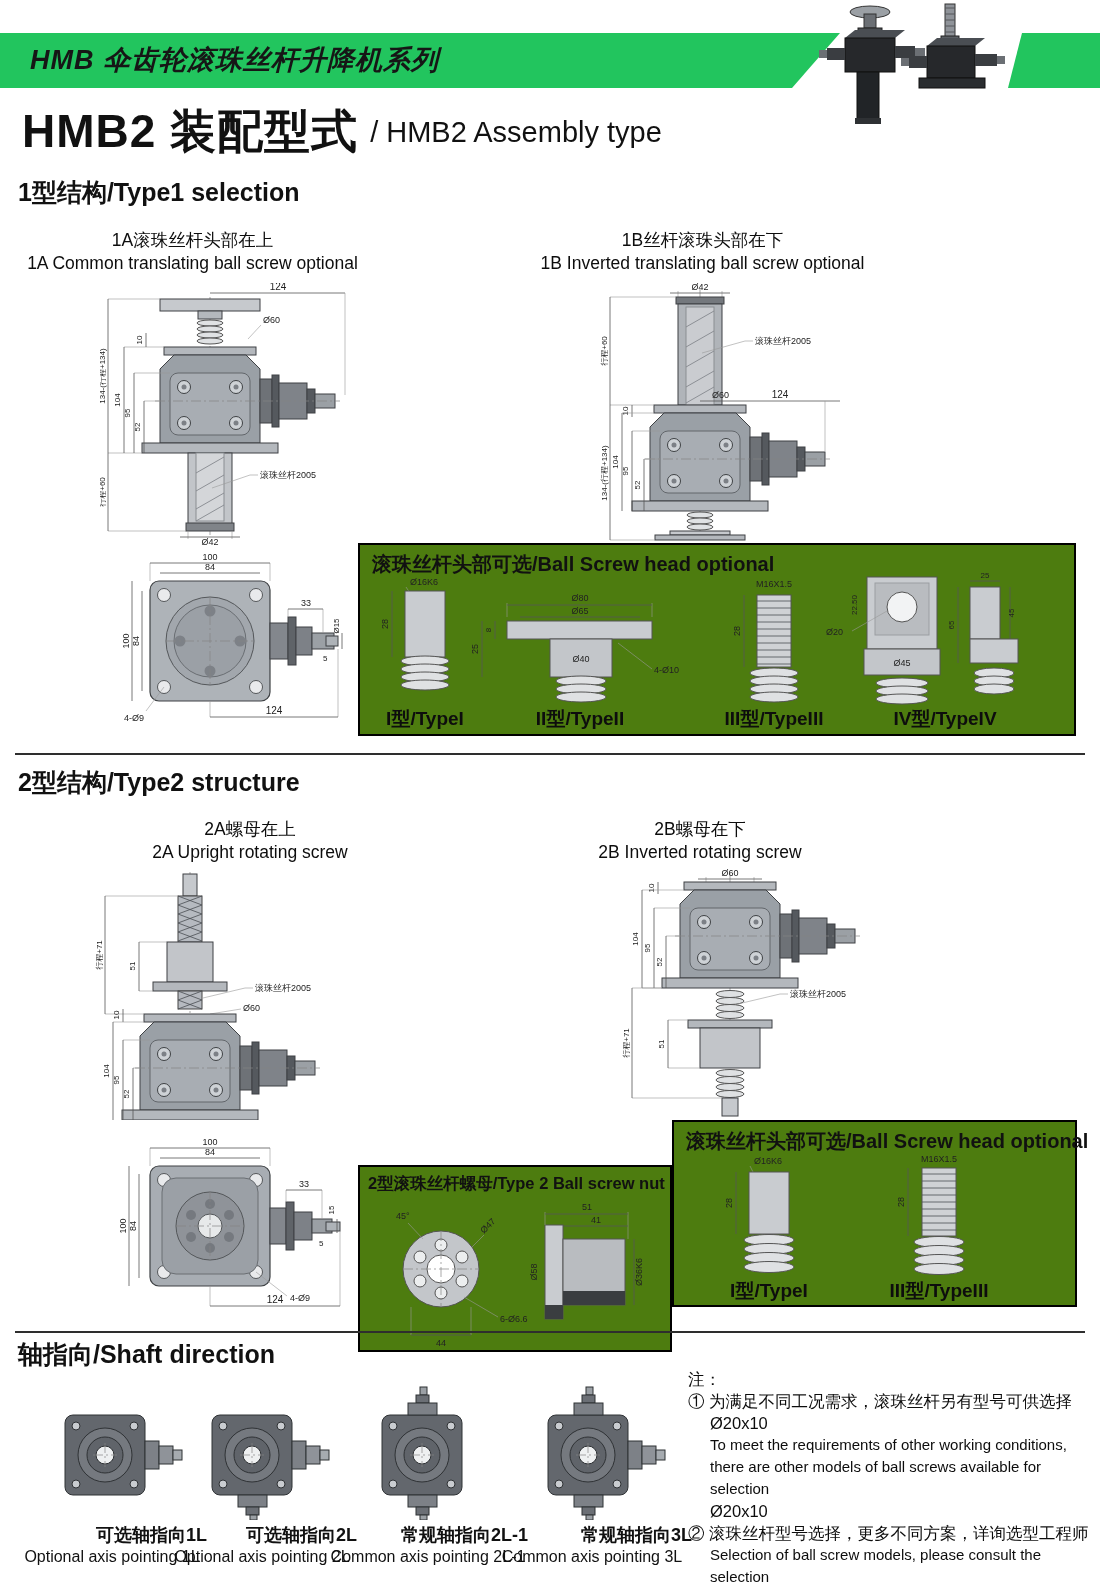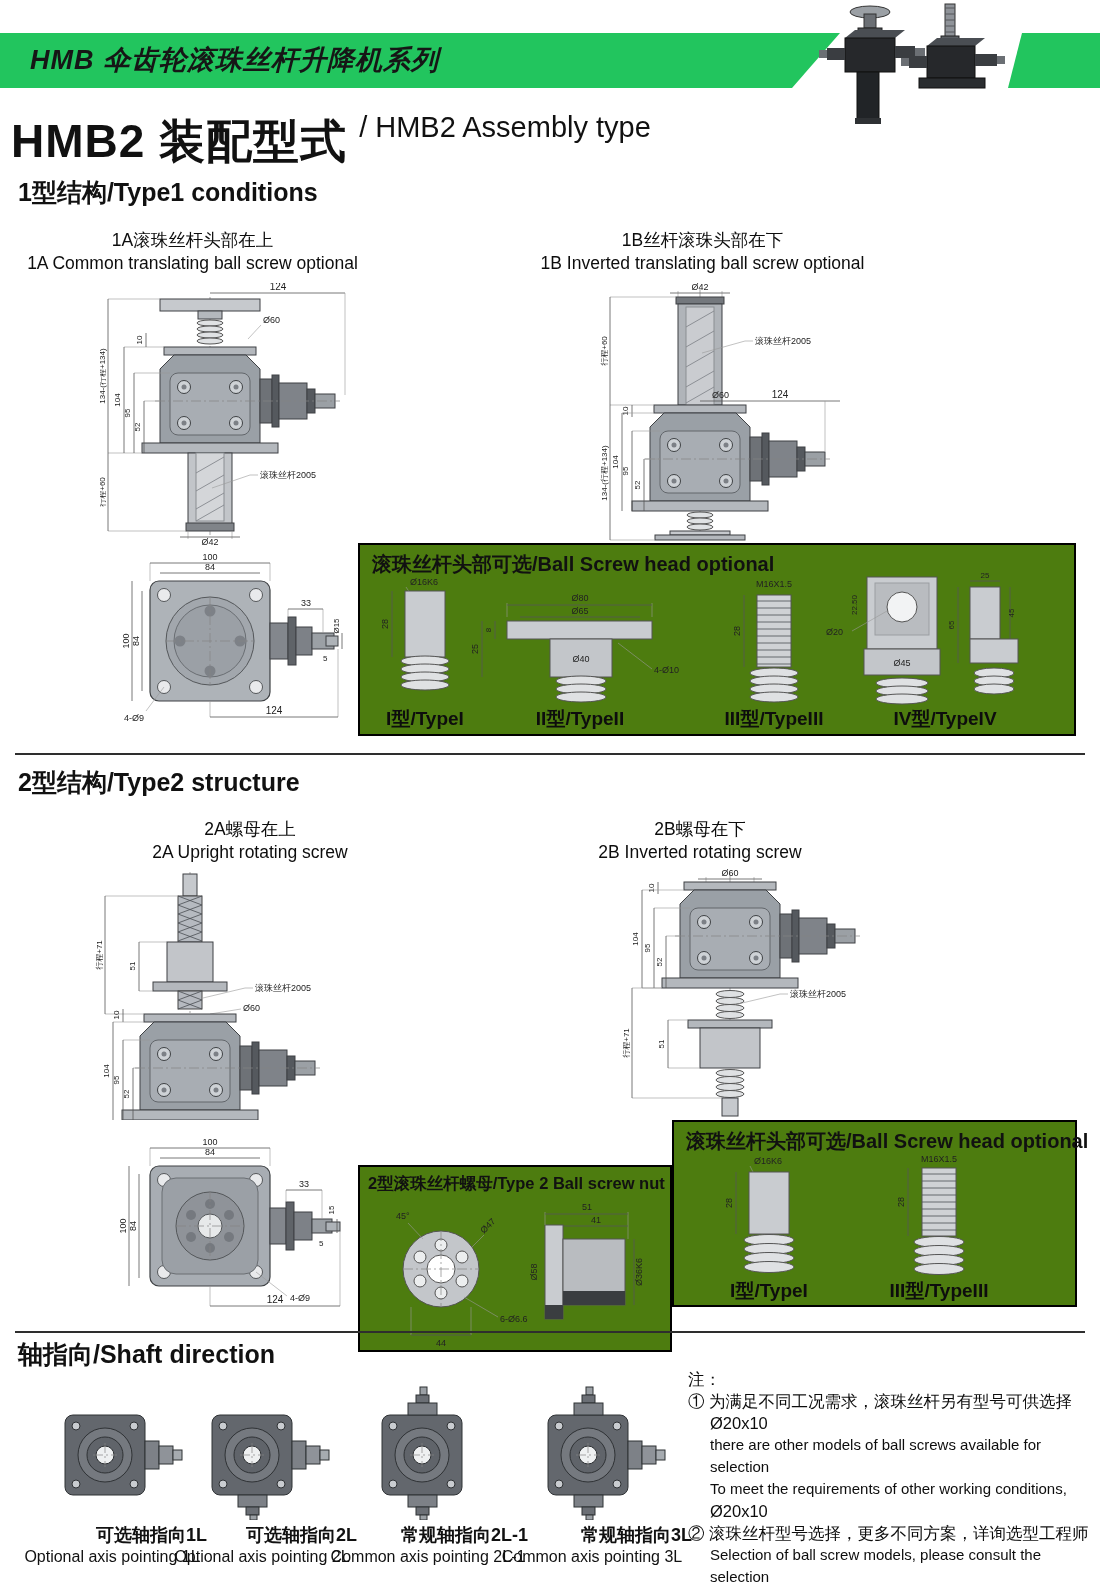--- a/index.html
+++ b/index.html
@@ -5,21 +5,21 @@
   html,body{margin:0;padding:0;background:#fff;}
   .page{position:relative;width:1100px;height:1583px;background:#fff;overflow:hidden;
         font-family:"Liberation Sans",sans-serif;color:#111;}
   .band{position:absolute;top:33px;height:55px;background:#22c55e;}
   .band1{left:0;width:840px;-webkit-clip-path:polygon(0 0,100% 0,calc(100% - 48px) 100%,0 100%);
          clip-path:polygon(0 0,100% 0,calc(100% - 48px) 100%,0 100%);}
   .band2{left:1008px;width:92px;-webkit-clip-path:polygon(14px 0,100% 0,100% 100%,0 100%);
          clip-path:polygon(14px 0,100% 0,100% 100%,0 100%);}
   .series-title{position:absolute;left:30px;top:0;line-height:55px;font-size:27px;font-weight:bold;
                 font-style:italic;color:#161616;letter-spacing:1px;}
-  .title-row{position:absolute;left:11px;top:101px;display:flex;align-items:flex-start;margin-top:10px;}
+  .title-row{position:absolute;left:22px;top:101px;display:flex;align-items:center;}
   .title-zh{font-size:46px;font-weight:900;letter-spacing:1px;}
   .title-en{font-size:29px;font-weight:400;margin-left:12px;}
   .sec-heading{position:absolute;left:18px;font-size:25px;font-weight:800;}
   .caption{position:absolute;text-align:center;font-size:17.5px;line-height:23px;color:#0d0d0d;}
   .fig{position:absolute;}
   .divider{position:absolute;left:15px;width:1070px;height:2px;background:#2e2e2e;}
   .cadbox{position:absolute;border:2px solid #000000;background:#4d7c0f;box-sizing:border-box;}
   .cadbox-title{position:absolute;left:12px;top:6px;font-size:20px;font-weight:800;white-space:nowrap;}
   .cadbox-title.small{font-size:16.5px;left:8px;}
   .boxsvg{position:absolute;left:0;top:28px;}
@@ -128,21 +128,21 @@
         <rect x="182" y="56" width="8" height="8" fill="#6b6f74"></rect>
       <rect x="104" y="78" width="66" height="10" fill="#2a2d30" stroke="#111"></rect>
     </g>
   </svg>
 
   <div class="title-row">
     <span class="title-zh">HMB2 装配型式</span>
     <span class="title-en">/ HMB2 Assembly type</span>
   </div>
 
-  <div class="sec-heading" style="top:176px">1型结构/Type1 conditions</div>
+  <div class="sec-heading" style="top:176px">1型结构/Type1 selection</div>
 
   <div class="caption" style="left:10px;top:229px;width:365px">
     <div>1A滚珠丝杆头部在上</div>
     <div>1A Common translating ball screw optional</div>
   </div>
   <div class="caption" style="left:520px;top:229px;width:365px">
     <div>1B丝杆滚珠头部在下</div>
     <div>1B Inverted translating ball screw optional</div>
   </div>
 
@@ -627,21 +627,21 @@
   </div>
   <div class="shaft-caption" style="left:492px;top:1524px;width:200px">
     <div class="zh">常规轴指向3L</div>
     <div class="en">Common axis pointing 3L</div>
   </div>
 
   <div class="notes">
     <div>注：</div>
     <div>① 为满足不同工况需求，滚珠丝杆另有型号可供选择</div>
     <div class="ind">Ø20x10</div>
+    <div class="ind en">To meet the requirements of other working conditions,</div>
     <div class="ind en">there are other models of ball screws available for selection</div>
-    <div class="ind en">To meet the requirements of other working conditions,</div>
     <div class="ind">Ø20x10</div>
     <div>② 滚珠丝杆型号选择，更多不同方案，详询选型工程师</div>
     <div class="ind en">Selection of ball screw models, please consult the selection</div>
 
   </div>
 
 </div>
 
 </body></html>

